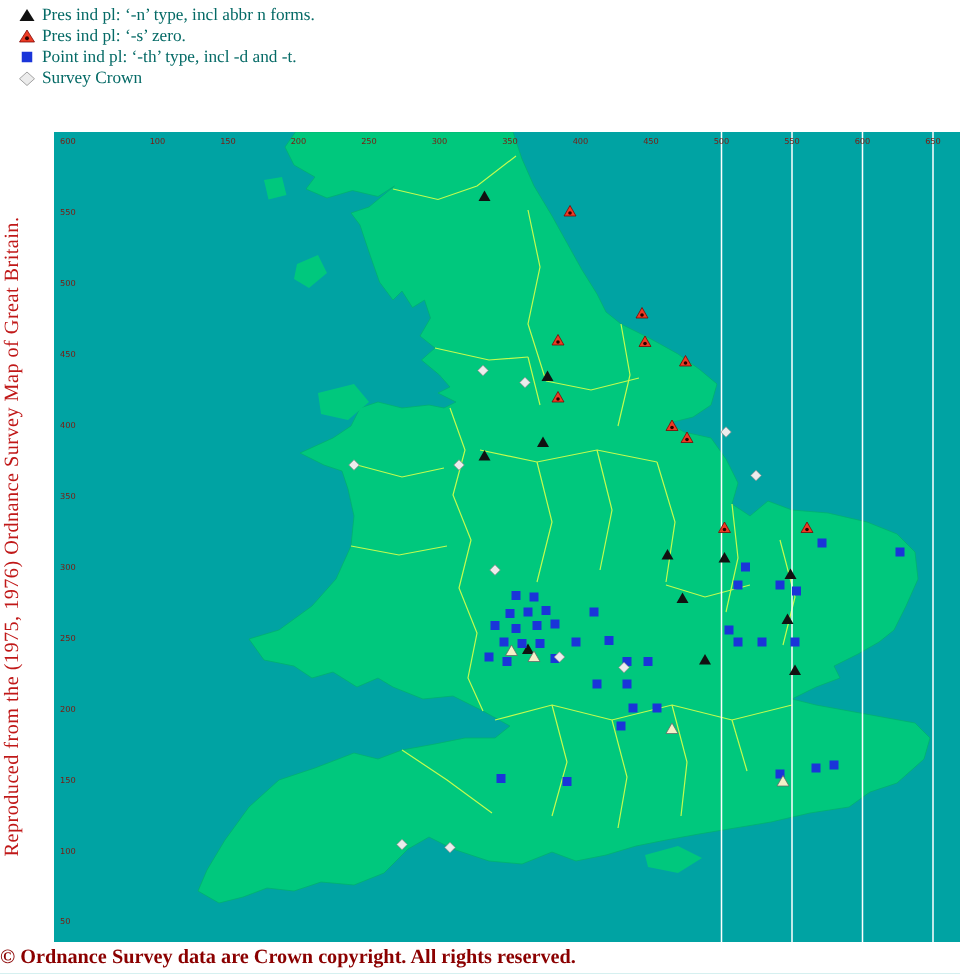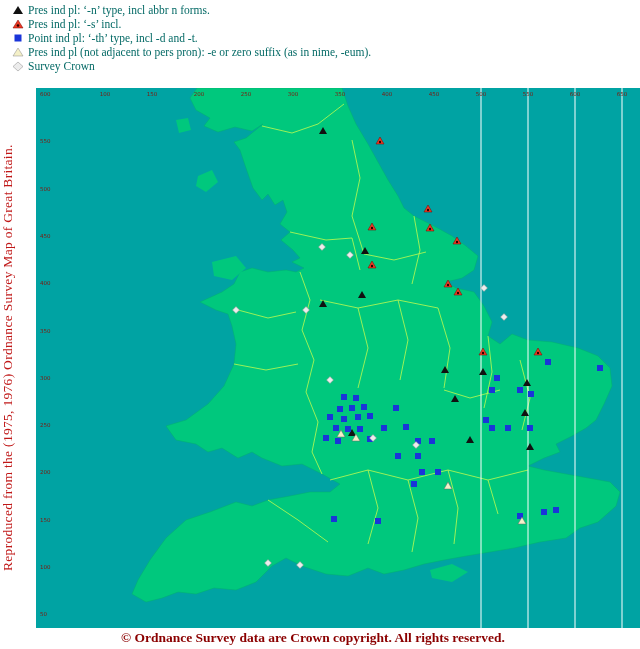--- a/index.html
+++ b/index.html
@@ -8,21 +8,21 @@
   .legend{position:absolute;left:0;top:0;width:640px;height:88px;background:#ffffff;
           padding-top:3px;box-sizing:border-box;}
   .legend-row{display:flex;align-items:center;height:14px;margin-left:8px;}
   .legend-sym{width:20px;display:flex;justify-content:center;align-items:center;}
   .legend-label{font-size:11.5px;color:#056a66;line-height:14px;}
   .left-attribution{position:absolute;left:0;top:88px;width:36px;height:540px;
     writing-mode:vertical-rl;transform:rotate(180deg);text-align:center;
     color:#c01818;font-size:13.5px;letter-spacing:0.3px;background:#ffffff;}
   .map-wrap{position:absolute;left:36px;top:88px;width:604px;height:540px;}
   .copyright{position:absolute;left:0;top:628px;width:640px;height:21px;background:#ffffff;
-    color:#8b0000;font-weight:bold;font-size:13.5px;text-align:center;
+    color:#8b0000;font-weight:bold;font-size:13.5px;text-align:left;
     padding-right:14px;box-sizing:border-box;line-height:20px;}
 </style>
 </head>
 <body>
 
 <div class="page">
 
   <div class="legend">
     <div class="legend-row">
       <span class="legend-sym">
@@ -32,37 +32,29 @@
       </span>
       <span class="legend-label">Pres ind pl: ‘-n’ type, incl abbr n forms.</span>
     </div>
     <div class="legend-row">
       <span class="legend-sym">
         <svg width="12" height="10">
             <polygon points="6,1 11,9 1,9" fill="#ed3b24" stroke="#7a0000" stroke-width="0.5"></polygon>
             <circle cx="6" cy="6.5" r="1.3" fill="#300000"></circle>
           </svg>
       </span>
-      <span class="legend-label">Pres ind pl: ‘-s’ incl.</span>
+      <span class="legend-label">Pres ind pl: ‘-s’ zero.</span>
     </div>
     <div class="legend-row">
       <span class="legend-sym">
         <svg width="12" height="10">
             <rect x="2.5" y="1.5" width="7" height="7" fill="#1a35d9"></rect>
           </svg>
       </span>
       <span class="legend-label">Point ind pl: ‘-th’ type, incl -d and -t.</span>
-    </div>
-    <div class="legend-row">
-      <span class="legend-sym">
-        <svg width="12" height="10">
-            <polygon points="6,1 11,9 1,9" fill="#f4f0c8" stroke="#888888" stroke-width="0.5"></polygon>
-          </svg>
-      </span>
-      <span class="legend-label">Pres ind pl (not adjacent to pers pron): -e or zero suffix (as in nime, -eum).</span>
     </div>
     <div class="legend-row">
       <span class="legend-sym">
         <svg width="12" height="11">
             <polygon points="6,1 11,5.5 6,10 1,5.5" fill="#ececec" stroke="#999999" stroke-width="0.6"></polygon>
           </svg>
       </span>
       <span class="legend-label">Survey Crown</span>
     </div>
   </div>

